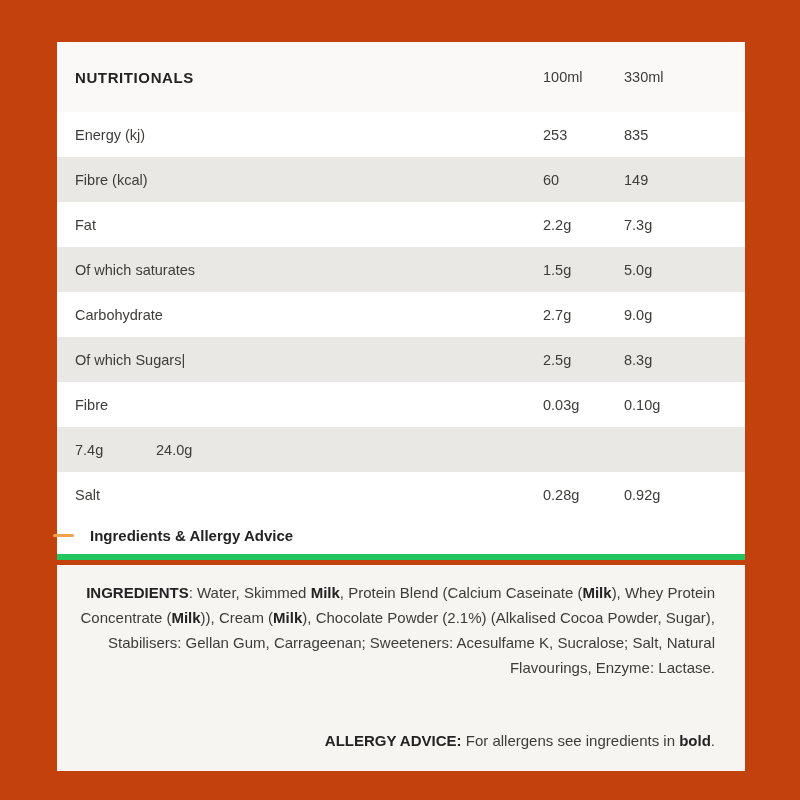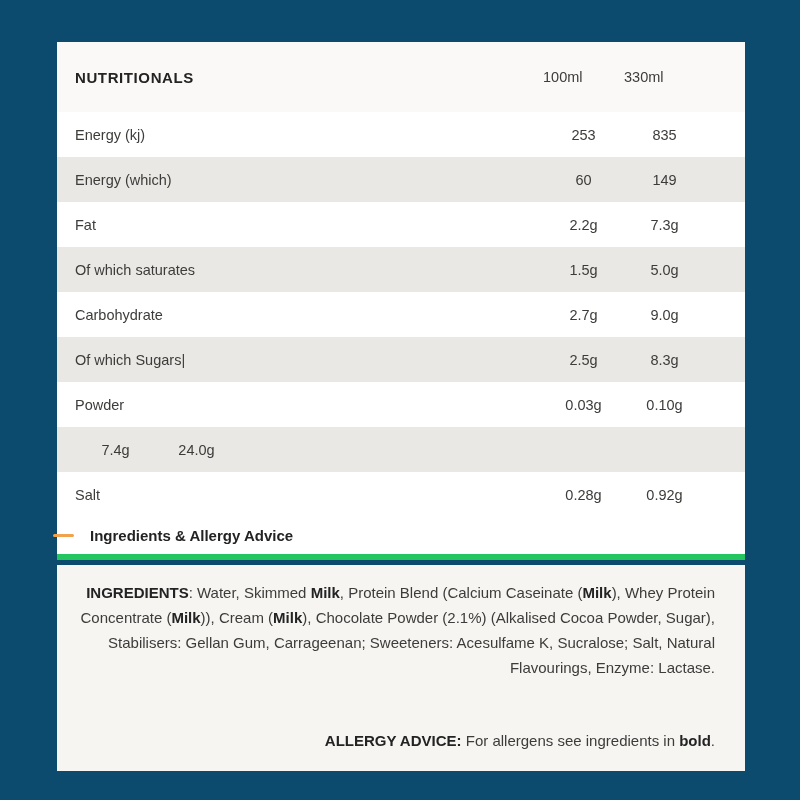--- a/index.html
+++ b/index.html
@@ -8,21 +8,21 @@
     width: 800px;
     height: 800px;
     font-family: "Liberation Sans", sans-serif;
     color: #3d3c3a;
     overflow: hidden;
   }
   .page {
     width: 800px;
     height: 800px;
     padding: 42px 55px 0 57px;
-    background: #0c4a6e;
+    background: #c2410c;
   }
   .content { width: 688px; }
 
   
   .t-header {
     display: flex;
     align-items: center;
     height: 70px;
     background: #faf9f7;
     padding: 0 40px 0 18px;
@@ -44,21 +44,21 @@
     align-items: center;
     height: 45px;
     background: #ffffff;
     padding: 0 40px 0 18px;
     font-size: 14.5px;
   }
   .t-row.alt { background: #eae8e5; }
   .t-row .label { flex: 1; color: #3d3c3a; }
   .t-row .val {
     width: 81px;
-    text-align: center;
+    text-align: left;
     color: #3d3c3a;
   }
 
   
   .accordion {
     display: flex;
     align-items: center;
     height: 43px;
     border-bottom: 6px solid #22c55e;
     cursor: pointer;
@@ -107,21 +107,21 @@
         <div class="t-col">100ml</div>
         <div class="t-col">330ml</div>
       </div>
       <div id="rows">
           <div class="t-row">
     <span class="label">Energy (kj)</span>
     <span class="val">253</span>
     <span class="val">835</span>
   </div>
           <div class="t-row alt">
-    <span class="label">Energy (which)</span>
+    <span class="label">Fibre (kcal)</span>
     <span class="val">60</span>
     <span class="val">149</span>
   </div>
           <div class="t-row">
     <span class="label">Fat</span>
     <span class="val">2.2g</span>
     <span class="val">7.3g</span>
   </div>
           <div class="t-row alt">
     <span class="label">Of which saturates</span>
@@ -132,21 +132,21 @@
     <span class="label">Carbohydrate</span>
     <span class="val">2.7g</span>
     <span class="val">9.0g</span>
   </div>
           <div class="t-row alt">
     <span class="label">Of which Sugars|</span>
     <span class="val">2.5g</span>
     <span class="val">8.3g</span>
   </div>
           <div class="t-row">
-    <span class="label">Powder</span>
+    <span class="label">Fibre</span>
     <span class="val">0.03g</span>
     <span class="val">0.10g</span>
   </div>
           <div class="t-row alt">
     <span class="val">7.4g</span>
     <span class="val">24.0g</span>
   </div>
           <div class="t-row">
     <span class="label">Salt</span>
     <span class="val">0.28g</span>

